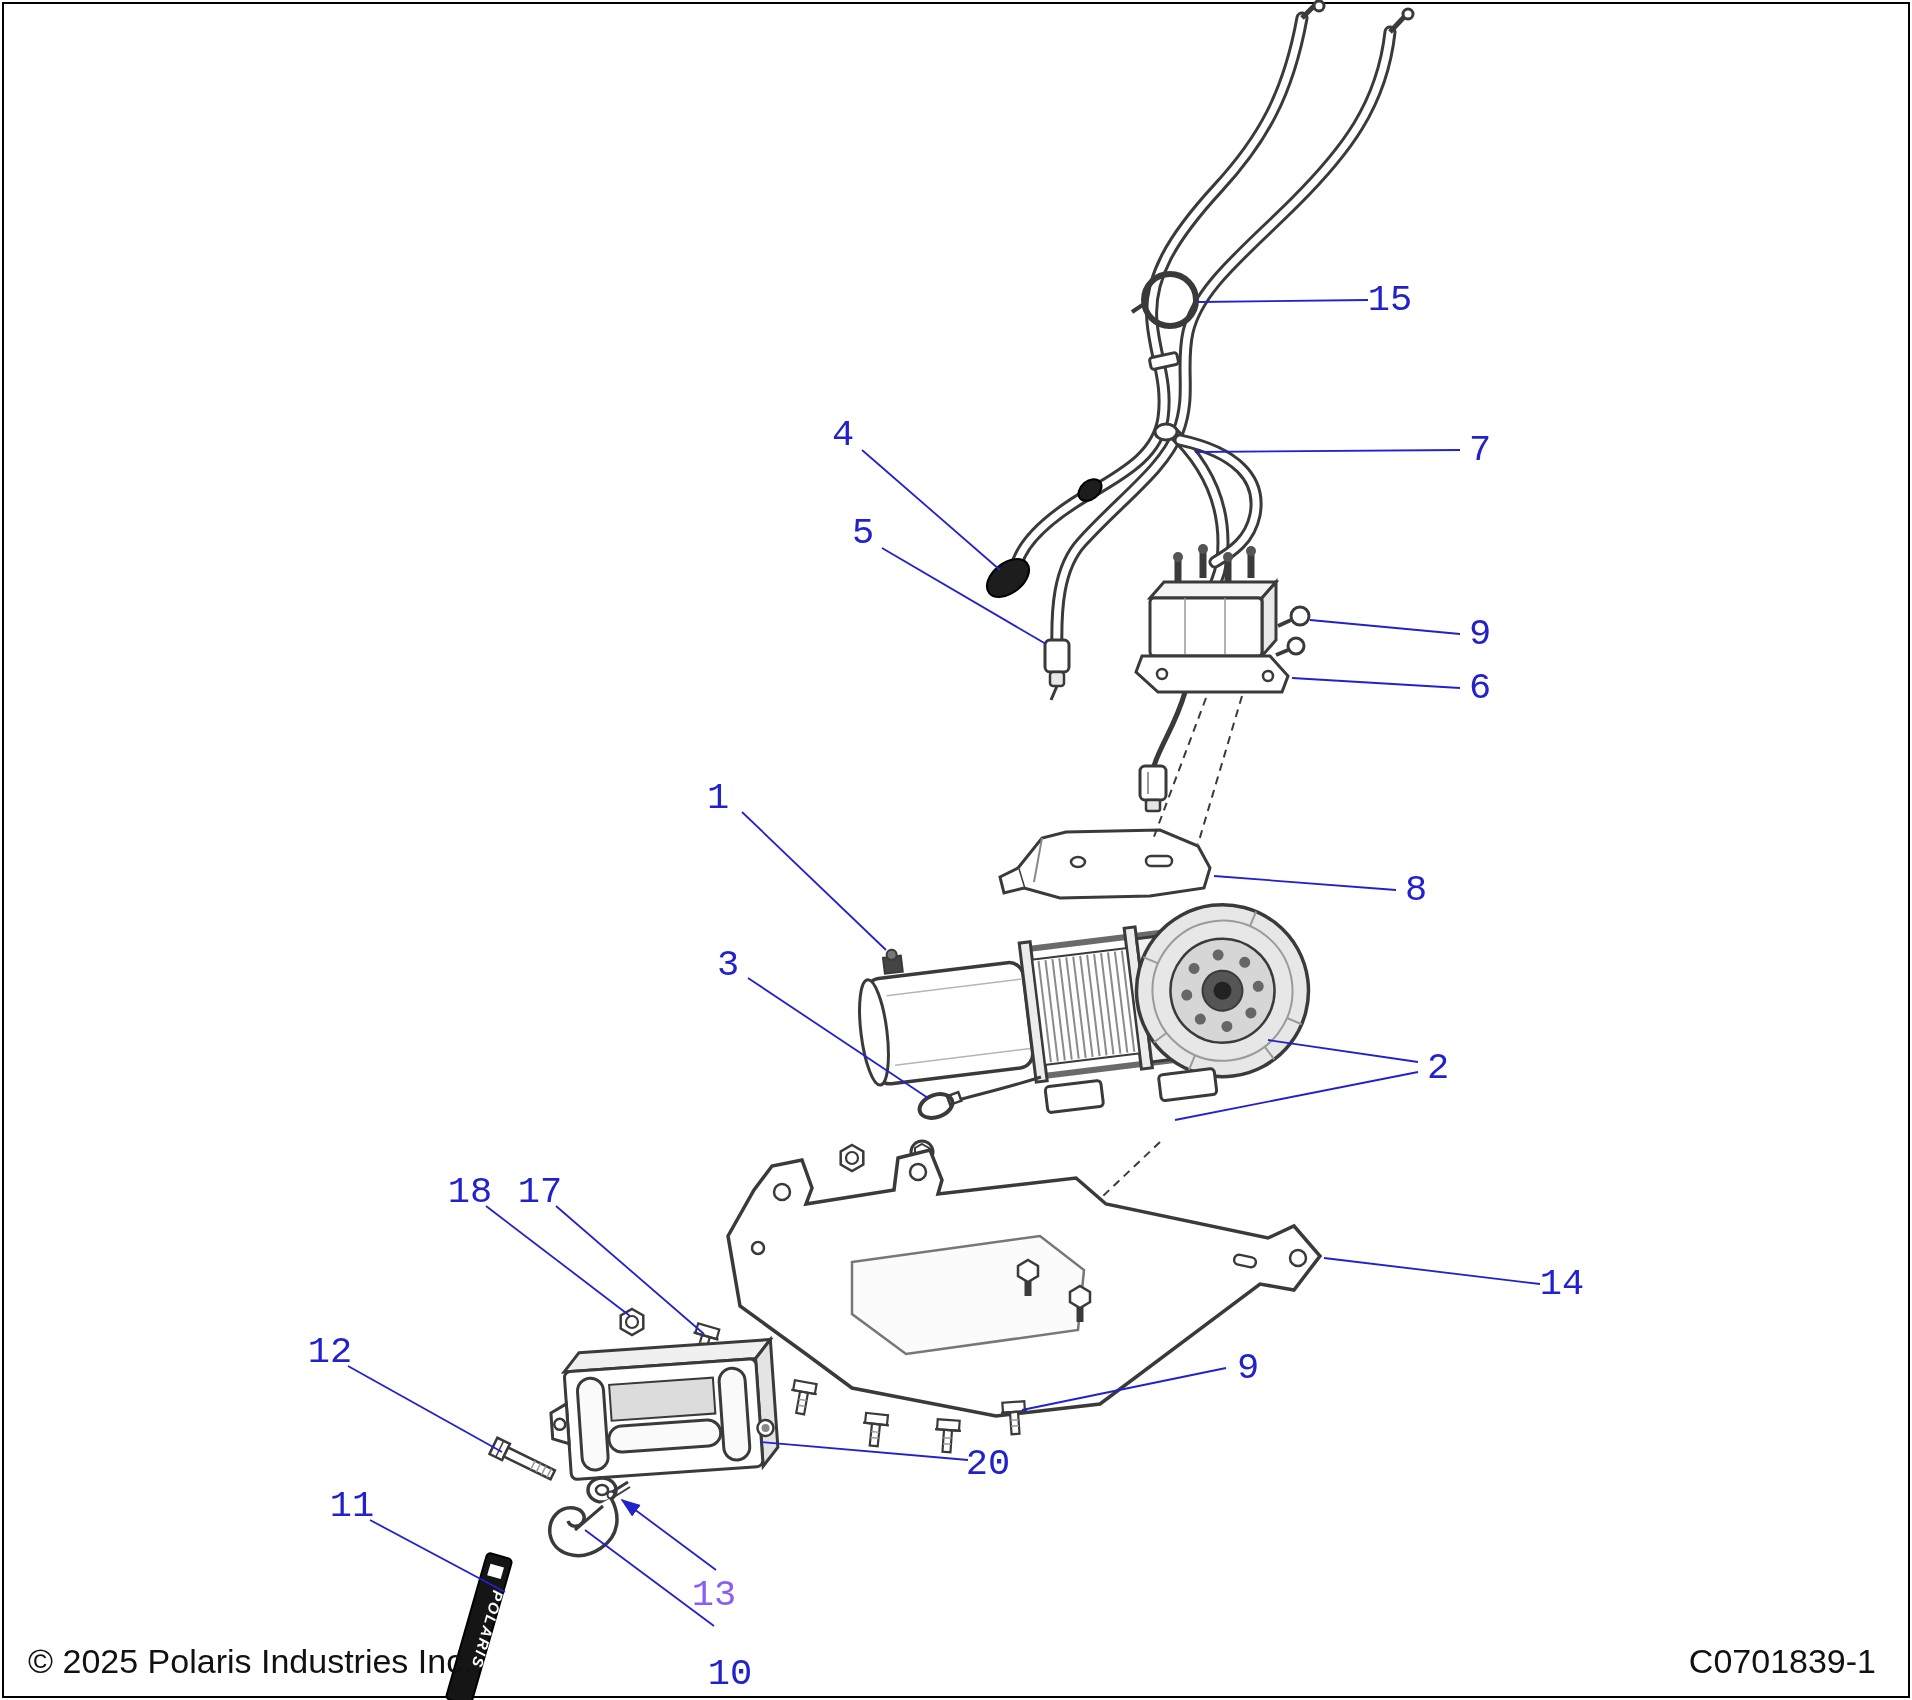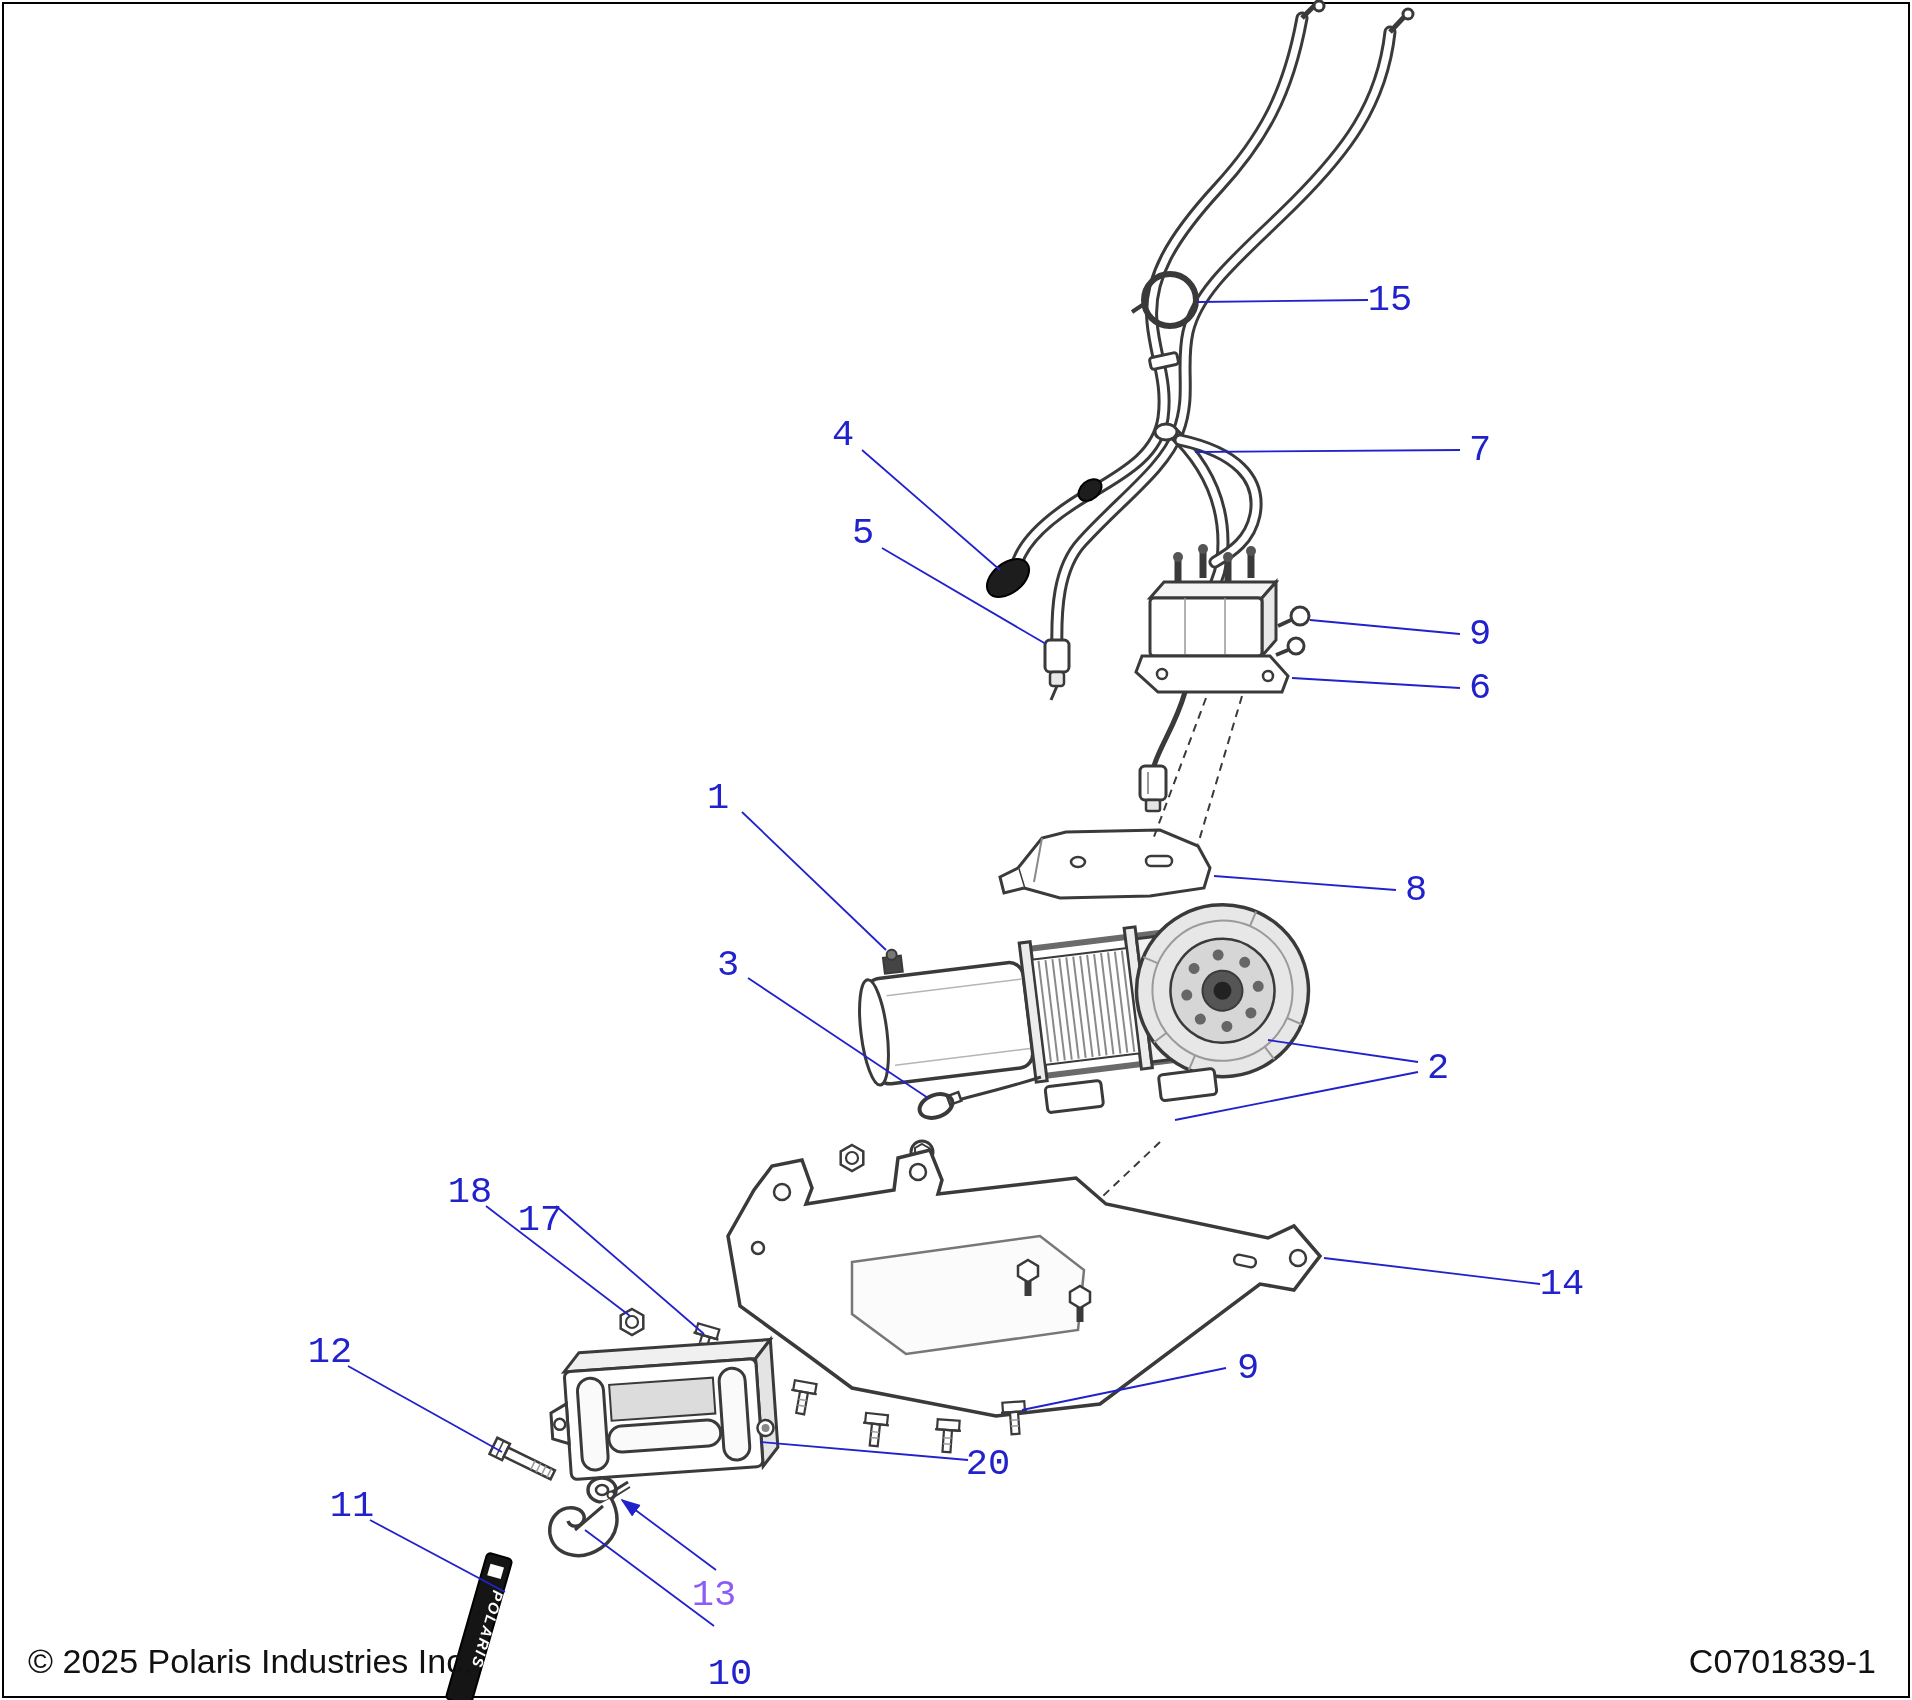--- a/index.html
+++ b/index.html
@@ -304,21 +304,21 @@
       <div class="callout" style="left: 1480px; top: 450px; color: rgb(34, 34, 204);">7</div>
       <div class="callout" style="left: 1416px; top: 890px; color: rgb(34, 34, 204);">8</div>
       <div class="callout" style="left: 1480px; top: 634px; color: rgb(34, 34, 204);">9</div>
       <div class="callout" style="left: 730px; top: 1638px; color: rgb(34, 34, 204); margin-top: 36px;">10</div>
       <div class="callout" style="left: 352px; top: 1506px; color: rgb(34, 34, 204);">11</div>
       <div class="callout" style="left: 330px; top: 1352px; color: rgb(34, 34, 204);">12</div>
       <div class="callout" style="left: 714px; top: 1582px; color: #8b5cf6; margin-top: 13px;">13</div>
       <div class="callout" style="left: 1562px; top: 1284px; color: rgb(34, 34, 204);">14</div>
       <div class="callout" style="left: 1390px; top: 300px; color: rgb(34, 34, 204);">15</div>
       <div class="callout" style="left: 1248px; top: 1368px; color: rgb(34, 34, 204);">9</div>
-      <div class="callout" style="left: 540px; top: 1192px; color: rgb(34, 34, 204); margin-top: 28px;">17</div>
+      <div class="callout" style="left: 540px; top: 1192px; color: rgb(34, 34, 204);">17</div>
       <div class="callout" style="left: 470px; top: 1192px; color: rgb(34, 34, 204);">18</div>
       <div class="callout" style="left: 988px; top: 1464px; color: rgb(34, 34, 204);">20</div>
     </div>
 
 <div id="copyright" class="footer-text">© 2025 Polaris Industries Inc.</div>
 <div id="doccode" class="footer-text">C0701839-1</div>
 
 </div>
 
 </body></html>

